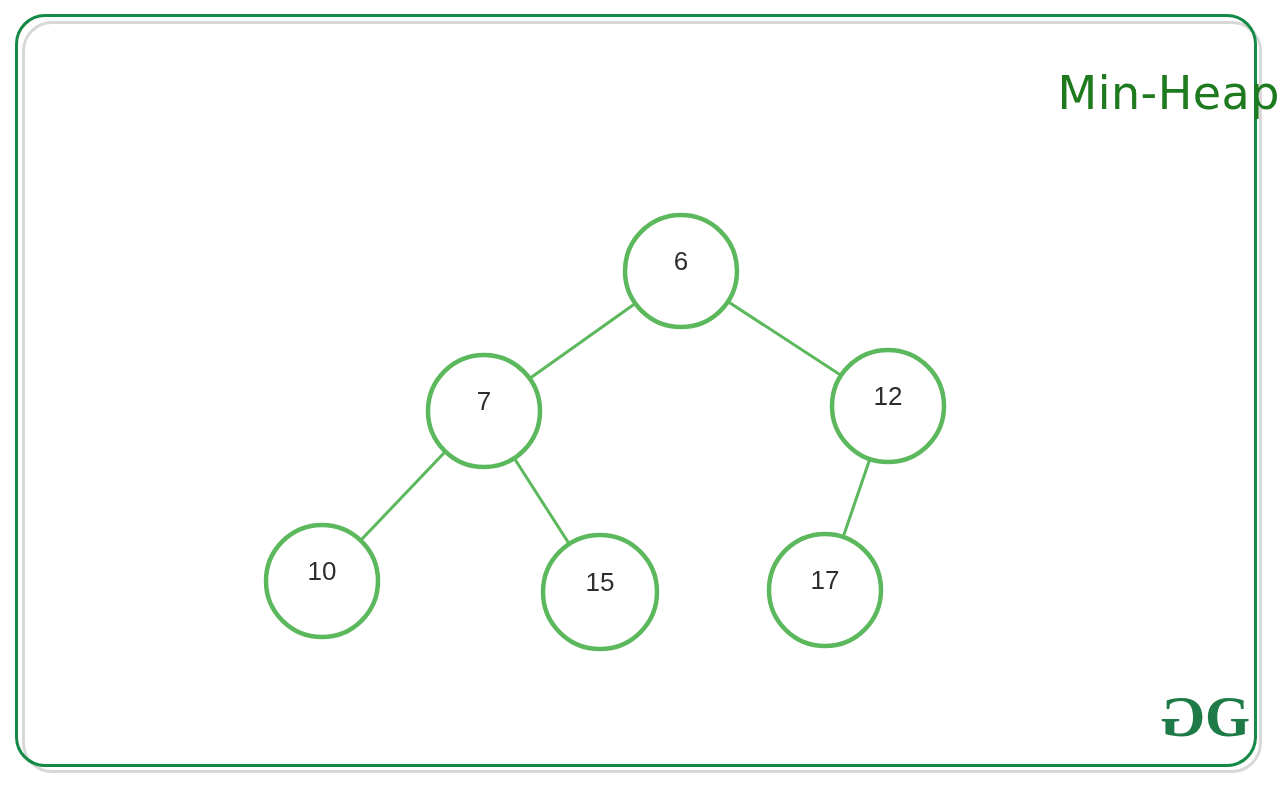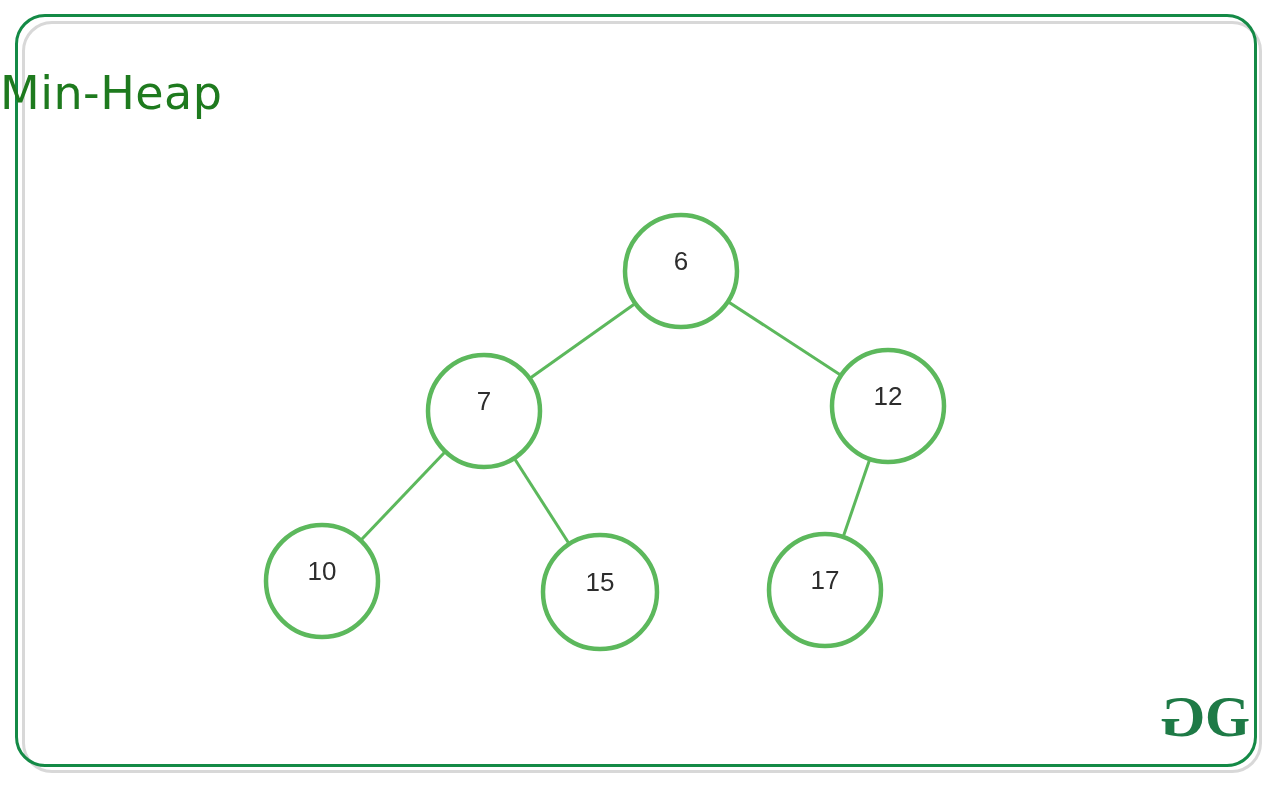--- a/index.html
+++ b/index.html
@@ -22,21 +22,21 @@
     left: 15px; top: 14px;
     width: 1242px; height: 753px;
     border: 3px solid #148a46;
     border-radius: 30px;
     background: transparent;
   }
   .title {
     position: absolute;
     top: 66px; left: 0;
     width: 100%;
-    text-align: left;
+    text-align: right;
     font-size: 46px;
     font-weight: normal;
     letter-spacing: 0.5px;
     color: #1e7a1e;
   }
   svg.tree {
     position: absolute;
     left: 0; top: 0;
     width: 1280px; height: 788px;
   }

